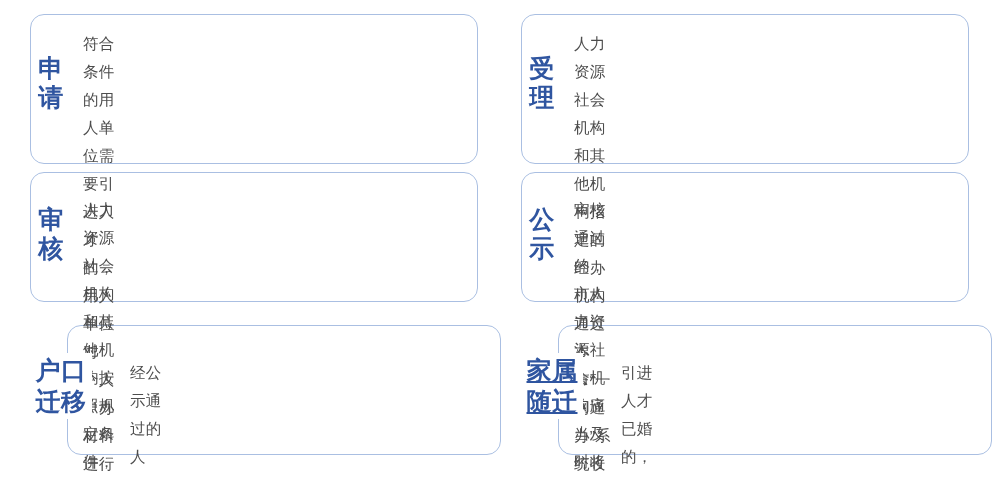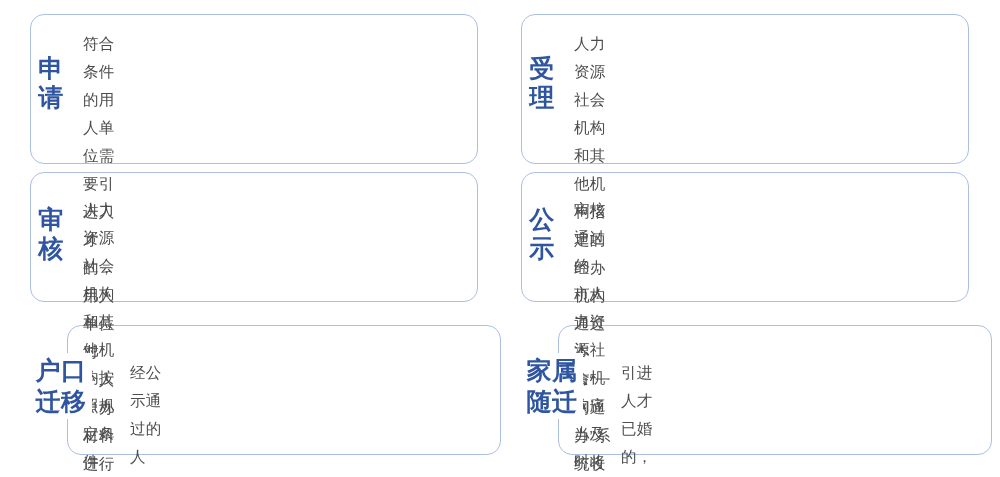--- a/index.html
+++ b/index.html
@@ -135,18 +135,18 @@
 
   <div class="step r3" id="step-hukou">
     <div class="card"></div>
     <div class="step-label label-wide" style="top:28px;"><span>户口</span><br><span>迁移</span></div>
     <div class="body-text">经公示通过的人才，按照相关部门的
 相关规定办理户口迁移手续。</div>
   </div>
 
   <div class="step r3" id="step-family">
     <div class="card"></div>
-    <div class="step-label label-wide" style="top:28px;"><span>家属</span><br><span>随迁</span></div>
+    <div class="step-label label-wide" style="top:28px;text-decoration:underline;"><span>家属</span><br><span>随迁</span></div>
     <div class="body-text">引进人才已婚的，其配偶、未成年子
 女可以同时办理户口迁移手续。</div>
   </div>
 
 </div>
 
 </body></html>

